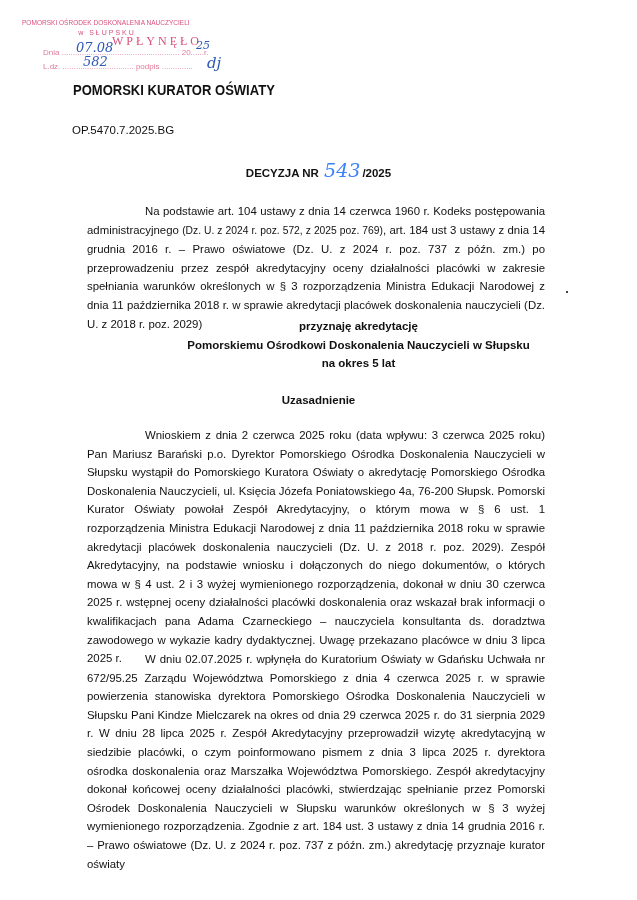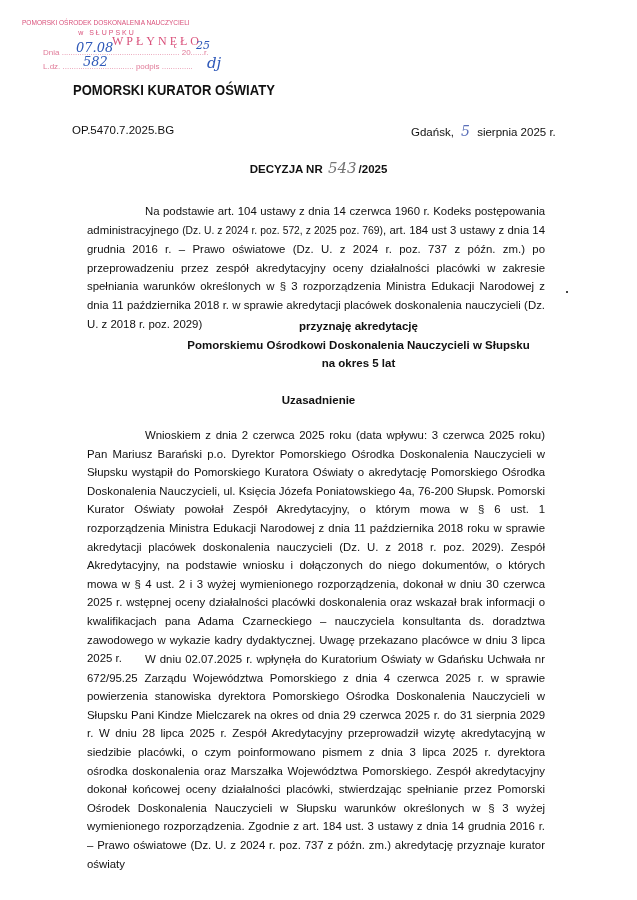--- a/index.html
+++ b/index.html
@@ -109,23 +109,23 @@
       width: 637px;
       top: 159px;
       text-align: center;
       font-weight: bold;
       font-size: 11.5px;
       white-space: nowrap;
     }
     .decision-title .hand-num {
       font-family: "DejaVu Serif", serif;
       font-style: italic;
-      color: #737373;
+      color: #3b82f6;
       font-weight: normal;
-      font-size: 15px;
+      font-size: 19px;
       margin: 0 2px;
     }
     .body-text {
       position: absolute;
       left: 71px;
       width: 490px;
       font-size: 11.4px;
       line-height: 18.6px;
       text-align: justify;
     }
@@ -177,25 +177,20 @@
       <span>L.dz. ................................ podpis ..............</span>
       <span class="hand stamp-ldz-val">582</span>
       <span class="hand stamp-sig-val">dj</span>
     </div>
   </div>
 
   <div class="header-title">POMORSKI KURATOR OŚWIATY</div>
 
   <div class="ref">OP.5470.7.2025.BG</div>
 
-  <div class="place-date">
-    <span>Gdańsk,</span>
-    <span class="hand-day">5</span>
-    <span>sierpnia 2025 r.</span>
-  </div>
 
   <div class="decision-title">
     <span>DECYZJA NR</span>
     <span class="hand-num">543</span><span>/2025</span>
   </div>
 
   <div class="body-text para1">
     <p><span>Na podstawie art. 104 ustawy z dnia 14 czerwca 1960 r. Kodeks postępowania administracyjnego </span><span class="small-ref">(Dz. U. z 2024 r. poz. 572, z 2025 poz. 769)</span><span>, art. 184 ust 3 ustawy z dnia 14 grudnia 2016 r. – Prawo oświatowe (Dz. U. z 2024 r. poz. 737 z późn. zm.) po przeprowadzeniu przez zespół akredytacyjny oceny działalności placówki w zakresie spełniania warunków określonych w § 3 rozporządzenia Ministra Edukacji Narodowej z dnia 11 października 2018 r. w sprawie akredytacji placówek doskonalenia nauczycieli (Dz. U. z 2018 r. poz. 2029)</span></p>
   </div>
 

